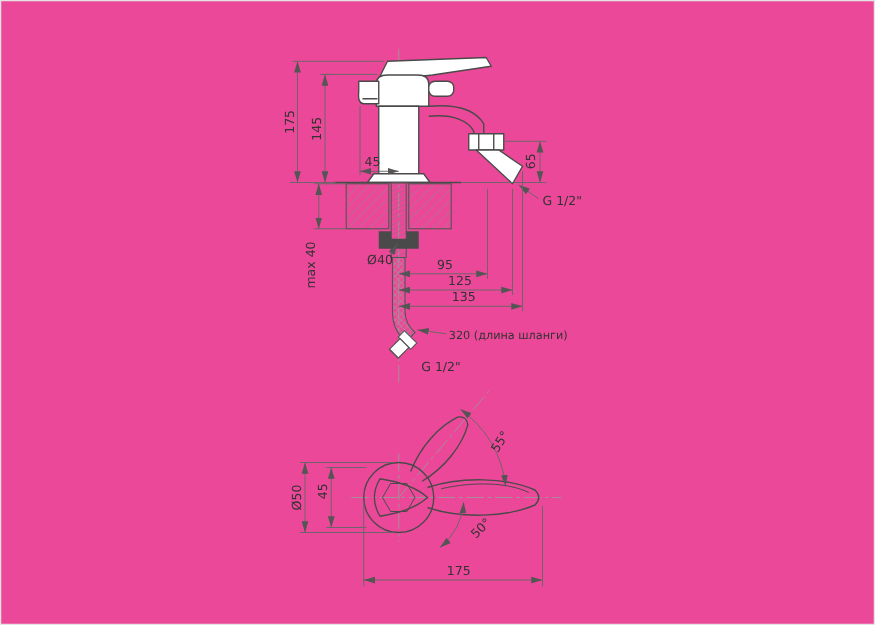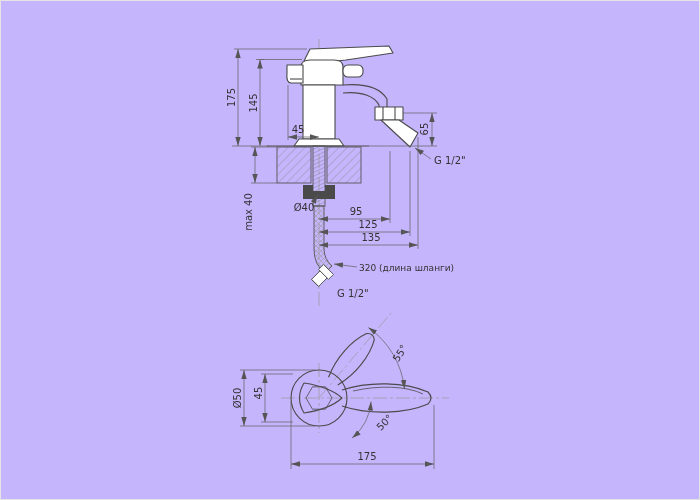--- a/index.html
+++ b/index.html
@@ -1,17 +1,17 @@
 <!DOCTYPE html>
 <html><head>
 <meta charset="utf-8">
 <style>
   html,body{margin:0;padding:0;background:#fff;}
   #canvas{
-    width:700px;height:500px;position:relative;background:#c4b5fd;
+    width:700px;height:500px;position:relative;background:#ec4899;
     font-family:"DejaVu Sans","Liberation Sans",sans-serif;
     box-sizing:border-box;border:1px solid #e4e4e4;
   }
   svg{display:block}
   .lbl{font-size:10px;fill:#333;}
   .lbl-sm{font-size:9px;fill:#333;}
 </style>
 </head>
 <body>
 

